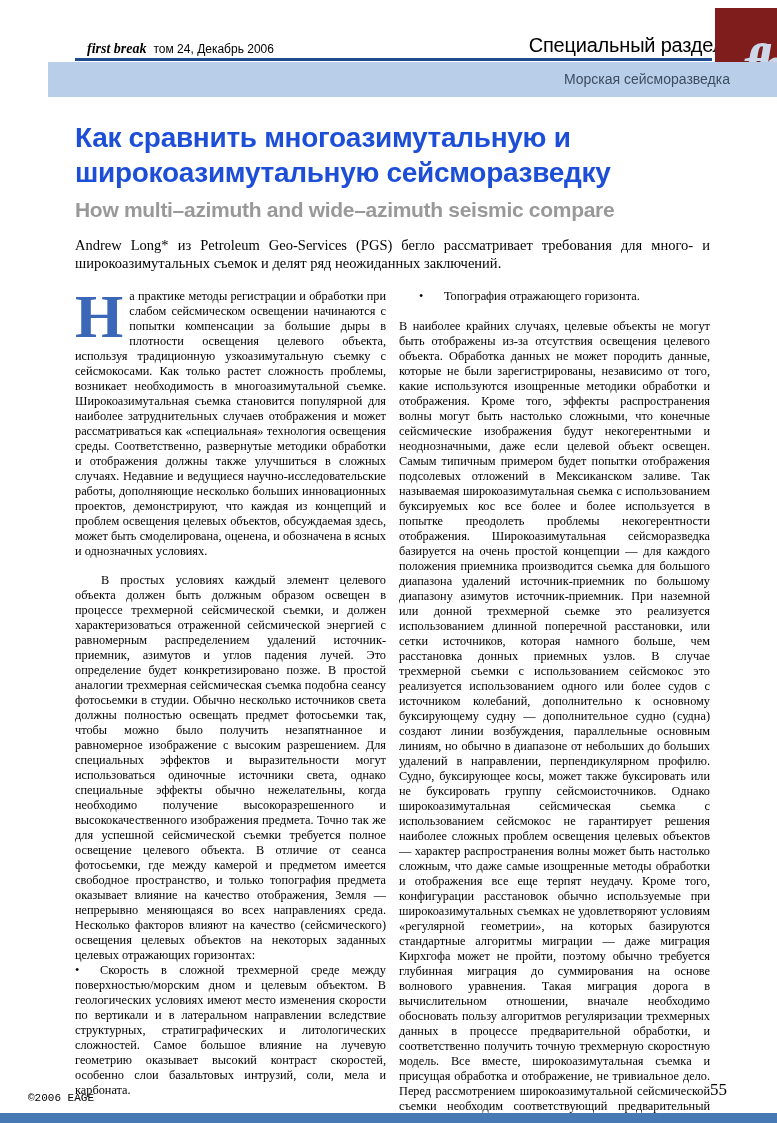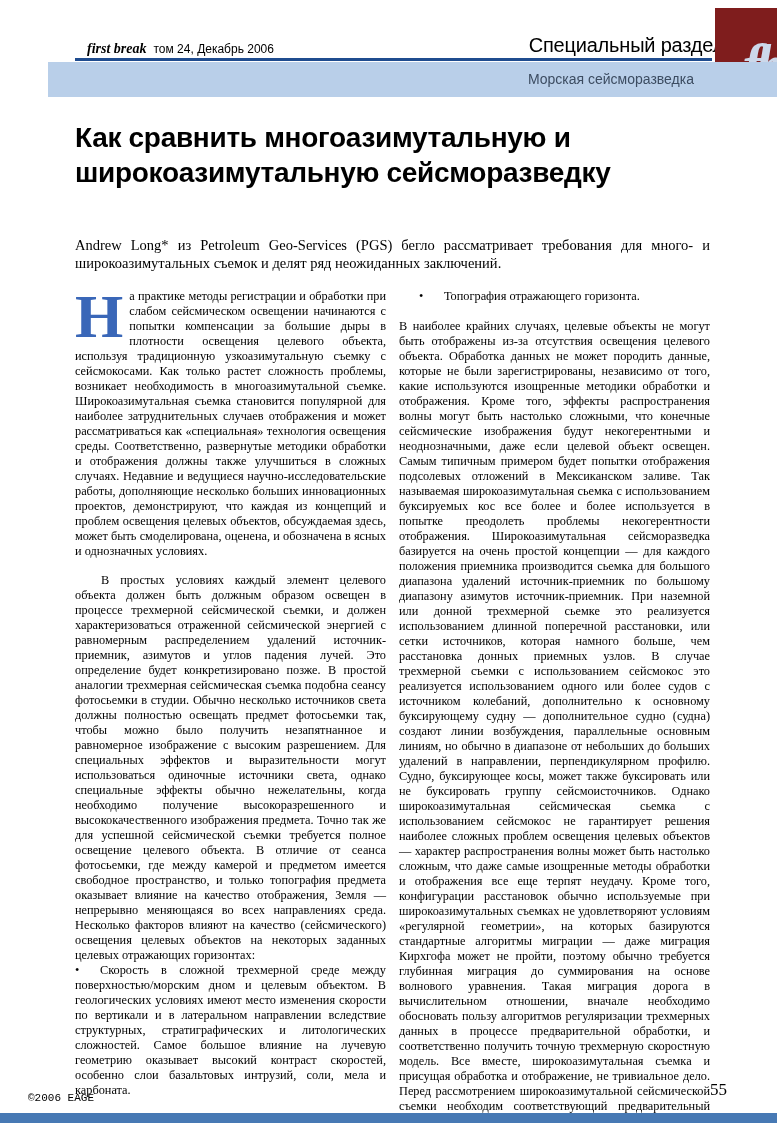--- a/index.html
+++ b/index.html
@@ -44,29 +44,29 @@
     font-style:italic; font-weight:bold;
     font-size:58px; letter-spacing:-6px;
     color:#ccd8ea;
   }
   .band {
     position:absolute; top:62px; left:48px; right:0; height:35px;
     background:#b9cfe9;
     font-family:"Liberation Sans", sans-serif;
     font-size:14px; color:#3c4c61;
     text-align:right; line-height:35px;
-    padding-right:83px; box-sizing:border-box;
+    padding-right:47px; box-sizing:border-box;
   }
 
   
   .title {
     position:absolute; top:120px; left:75px; width:640px;
     font-family:"Liberation Sans", sans-serif;
     font-weight:bold; font-size:28px; line-height:35px;
-    color:#000000; letter-spacing:-0.3px;
+    color:#1d4ed8; letter-spacing:-0.3px;
   }
   .subtitle {
     position:absolute; top:198px; left:75px; width:640px;
     font-family:"Liberation Sans", sans-serif;
     font-weight:bold; font-size:21px; color:#999999; letter-spacing:-0.3px;
   }
   .byline {
     position:absolute; top:237px; left:75px; width:635px;
     font-family:"Liberation Serif", serif;
     font-weight:normal; font-size:14.5px; line-height:17.5px;
@@ -122,20 +122,21 @@
   <div class="header-rule"></div>
   <div class="logo-box">
     <span class="fb">fb</span>
   </div>
   <div class="band">Морская сейсморазведка</div>
 
   <div class="title">
     <div>Как сравнить многоазимутальную и</div>
     <div>широкоазимутальную сейсморазведку</div>
   </div>
+  <div class="subtitle">How multi–azimuth and wide–azimuth seismic compare</div>
   <div class="byline">Andrew Long* из Petroleum Geo-Services (PGS) бегло рассматривает требования для много- и широкоазимутальных съемок и делят ряд неожиданных заключений.</div>
 
   <div class="columns">
 
     <div class="col">
       <p><span class="dropcap">Н</span><span>а практике методы регистрации и обработки при слабом сейсмическом освещении начинаются с попытки компенсации за большие дыры в плотности освещения целевого объекта, используя традиционную узкоазимутальную съемку с сейсмокосами. Как только растет сложность проблемы, возникает необходимость в многоазимутальной съемке. Широкоазимутальная съемка становится популярной для наиболее затруднительных случаев отображения и может рассматриваться как «специальная» технология освещения среды. Соответственно, развернутые методики обработки и отображения должны также улучшиться в сложных случаях. Недавние и ведущиеся научно-исследовательские работы, дополняющие несколько больших инновационных проектов, демонстрируют, что каждая из концепций и проблем освещения целевых объектов, обсуждаемая здесь, может быть смоделирована, оценена, и обозначена в ясных и однозначных условиях.</span></p>
       <p class="para-indent">В простых условиях каждый элемент целевого объекта должен быть должным образом освещен в процессе трехмерной сейсмической съемки, и должен характеризоваться отраженной сейсмической энергией с равномерным распределением удалений источник-приемник, азимутов и углов падения лучей. Это определение будет конкретизировано позже. В простой аналогии трехмерная сейсмическая съемка подобна сеансу фотосьемки в студии. Обычно несколько источников света должны полностью освещать предмет фотосьемки так, чтобы можно было получить незапятнанное и равномерное изображение с высоким разрешением. Для специальных эффектов и выразительности могут использоваться одиночные источники света, однако специальные эффекты обычно нежелательны, когда необходимо получение высокоразрешенного и высококачественного изображения предмета. Точно так же для успешной сейсмической съемки требуется полное освещение целевого объекта. В отличие от сеанса фотосьемки, где между камерой и предметом имеется свободное пространство, и только топография предмета оказывает влияние на качество отображения, Земля — непрерывно меняющаяся во всех направлениях среда. Несколько факторов влияют на качество (сейсмического) освещения целевых объектов на некоторых заданных целевых отражающих горизонтах:</p>
       <p class="bullet"><span class="marker">•</span><span>Скорость в сложной трехмерной среде между поверхностью/морским дном и целевым объектом. В геологических условиях имеют место изменения скорости по вертикали и в латеральном направлении вследствие структурных, стратиграфических и литологических сложностей. Самое большое влияние на лучевую геометрию оказывает высокий контраст скоростей, особенно слои базальтовых интрузий, соли, мела и карбоната.</span></p>
 
     </div>

